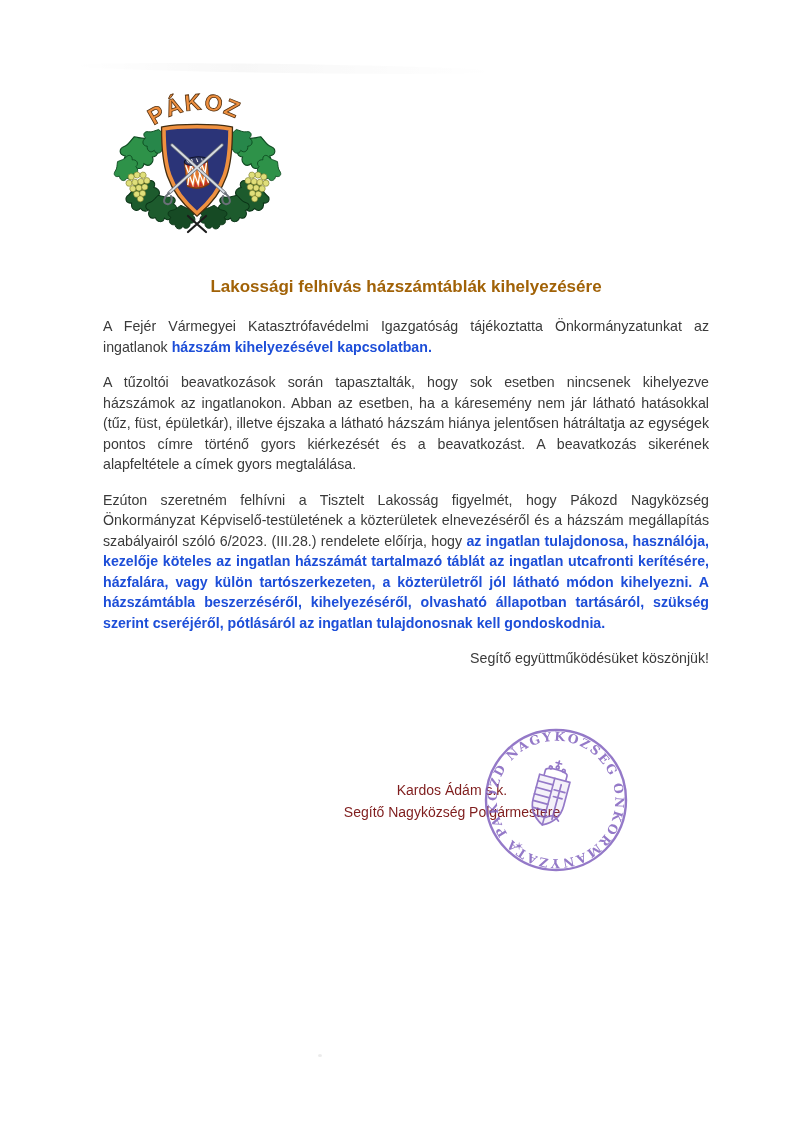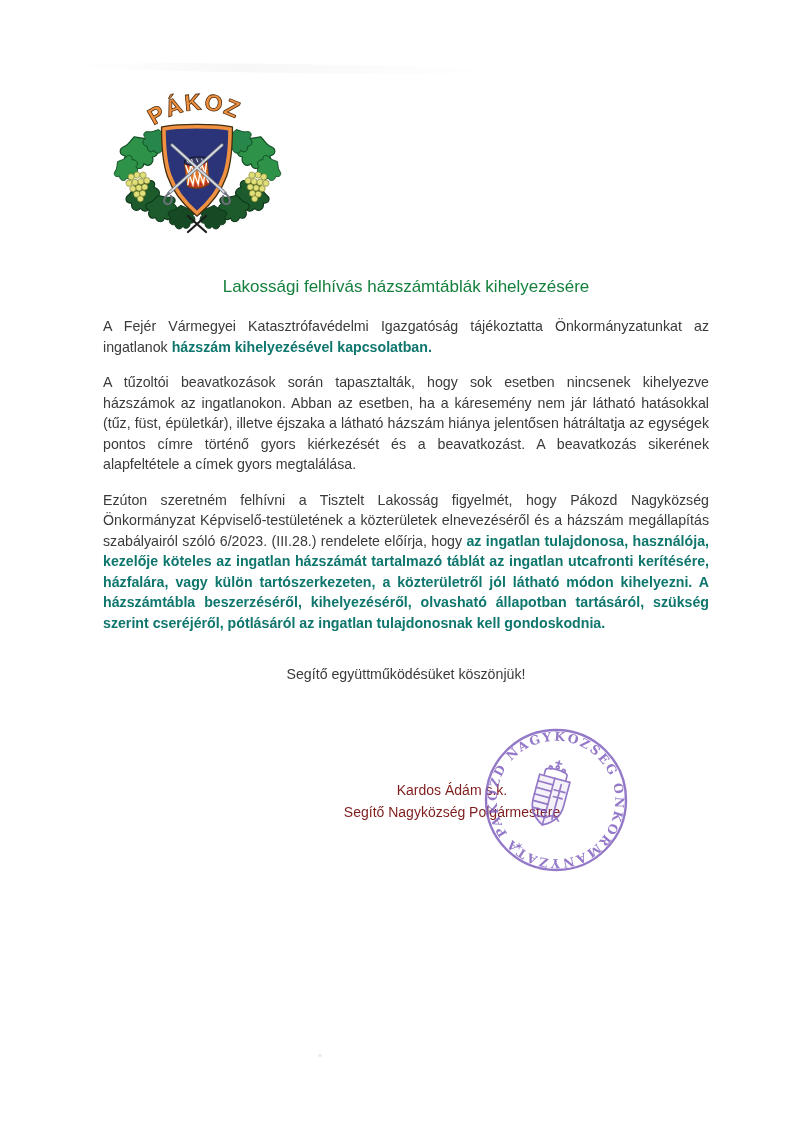--- a/index.html
+++ b/index.html
@@ -11,24 +11,24 @@
   .scan-artifact{position:absolute;pointer-events:none;}
   .smudge-top{left:70px;top:64px;width:430px;height:9px;border-radius:50%;
     background:linear-gradient(90deg,rgba(0,0,0,0),rgba(0,0,0,.03) 40%,rgba(0,0,0,0));transform:rotate(.8deg);}
   .speck{left:318px;top:1054px;width:4px;height:3px;background:rgba(0,0,0,.08);border-radius:50%;}
 
   .logo{position:absolute;left:110px;top:85px;width:175px;height:150px;}
   .banner-text{font-family:"Liberation Sans",sans-serif;font-weight:800;font-size:23px;
     fill:#ef8f3e;stroke:#53300f;stroke-width:.8px;letter-spacing:1.5px;}
 
   .content{position:absolute;left:103px;top:277px;width:606px;color:#3a3a3a;}
-  .title{margin:0 0 20px 0;text-align:center;font-size:17px;line-height:19px;font-weight:400;color:#15803d;}
+  .title{margin:0 0 20px 0;text-align:center;font-size:17px;line-height:19px;font-weight:700;color:#a16207;}
   .content p{margin:0 0 15px 0;font-size:14.2px;line-height:20.5px;text-align:justify;}
-  .content p.closing{text-align:center;margin-top:31px;}
-  .content b{font-weight:700;color:#0f766e;}
+  .content p.closing{text-align:right;margin-top:15px;}
+  .content b{font-weight:700;color:#1d4ed8;}
 
   .signature{position:absolute;left:300px;top:780px;width:304px;text-align:center;
     color:#7f1d1d;font-size:14px;line-height:21.5px;}
 
   .stamp{position:absolute;left:482px;top:726px;width:148px;height:148px;opacity:.82;}
   .stamp-ring-text{font-family:"DejaVu Serif",serif;font-size:12.4px;font-weight:600;
     letter-spacing:2.1px;fill:#7d5cbc;}
   .stamp-star{font-family:"DejaVu Sans",sans-serif;font-size:11px;fill:#7d5cbc;}
 </style>
 </head>

